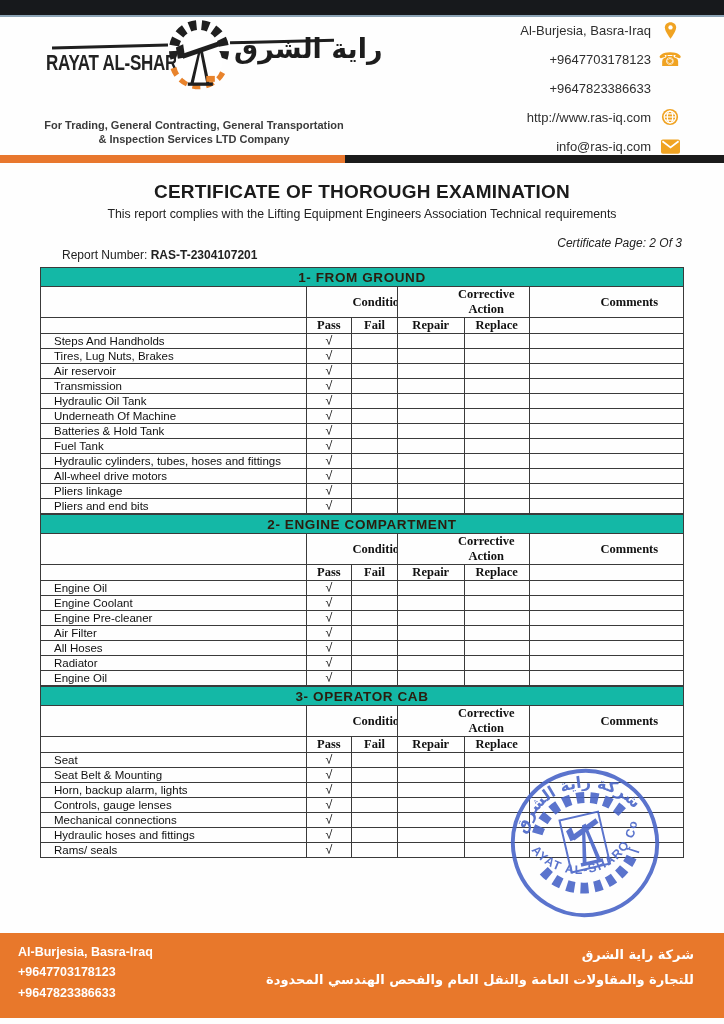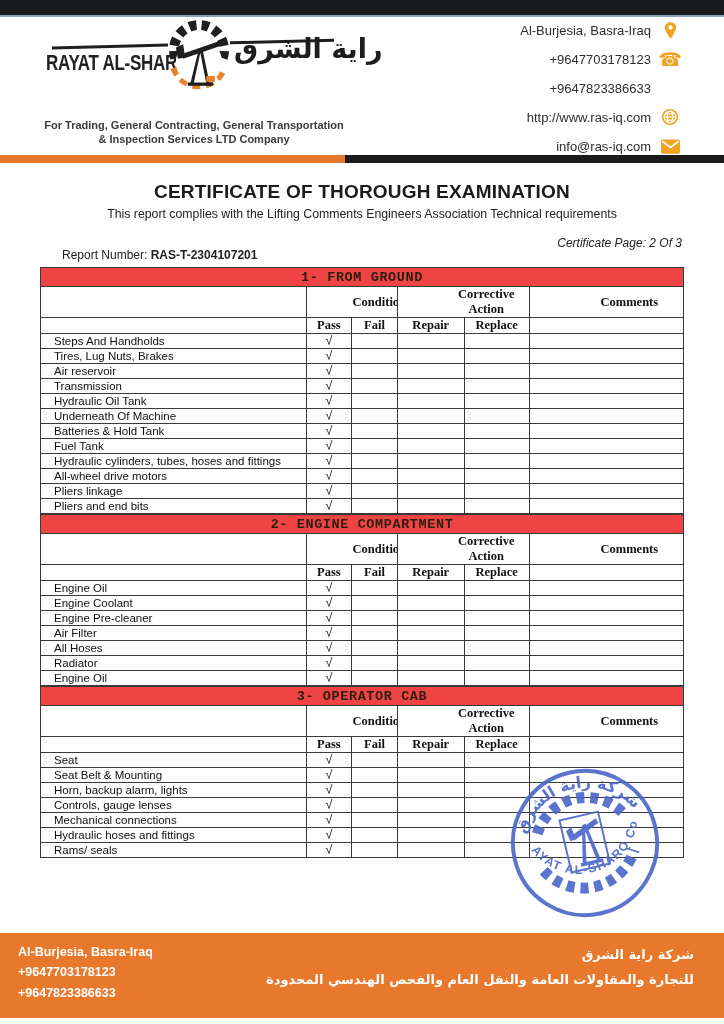--- a/index.html
+++ b/index.html
@@ -33,21 +33,21 @@
   .subtitle { position:absolute; left:0; top:207px; width:724px; text-align:center; font-size:12.3px; color:#222; }
 
   .report-number { position:absolute; left:62px; top:248px; font-size:12px; color:#222; }
   .report-number b { font-weight:800; }
   .cert-page { position:absolute; right:42px; top:236px; font-size:12px; color:#222;font-style:italic; }
 
   
   .tables { position:absolute; left:40px; top:267px; width:644px; }
   table.insp { width:644px; border-collapse:collapse; table-layout:fixed; }
   table.insp td { border:1px solid #3a3a3a; overflow:hidden; }
-  tr.band td { height:19px; background:#ef4444; text-align:center; font-family:Liberation Mono, monospace; font-weight:bold; font-size:13.5px; color:#2b1d0e; letter-spacing:0.6px; }
+  tr.band td { height:19px; background:#14b8a6; text-align:center; font-family:Liberation Sans, sans-serif; font-weight:bold; font-size:13.5px; color:#2b1d0e; letter-spacing:0.6px; }
   tr.hdr td { height:15px; text-align:center; font-family:"Liberation Serif","DejaVu Serif",serif; font-weight:bold; font-size:12.5px; color:#111;padding-left:46px; }
   tr.sub td { height:16px; text-align:center; font-family:"Liberation Serif","DejaVu Serif",serif; font-weight:bold; font-size:12.5px; color:#111; }
   tr.row td { height:15px; font-size:11.5px; color:#101010; }
   tr.row td.item { padding-left:13px; }
   tr.row td.c { text-align:center; font-size:12.5px; }
   col.c-item { width:41.3%; } col.c-pass { width:7.1%; } col.c-fail { width:7.1%; }
   col.c-repair { width:10.4%; } col.c-replace { width:10.1%; } col.c-comments { width:24%; }
 
   
   .stamp { position:absolute; left:506px; top:764px; width:158px; height:158px; transform:rotate(-13deg); opacity:0.9; pointer-events:none; }
@@ -125,21 +125,21 @@
           </svg>
       </span>
     </div>
   </div>
 
   <div class="divider">
       <div class="orange"></div>
     </div>
 
   <div class="title">CERTIFICATE OF THOROUGH EXAMINATION</div>
-  <div class="subtitle">This report complies with the Lifting Comments Engineers Association Technical requirements</div>
+  <div class="subtitle">This report complies with the Lifting Equipment Engineers Association Technical requirements</div>
   <div class="report-number"><span>Report Number: </span><b>RAS-T-2304107201</b></div>
   <div class="cert-page">Certificate Page: 2 Of 3</div>
 
   <div class="tables" id="tables">
       <table class="insp">
         <colgroup>
           <col class="c-item">
           <col class="c-pass">
           <col class="c-fail">
           <col class="c-repair">

